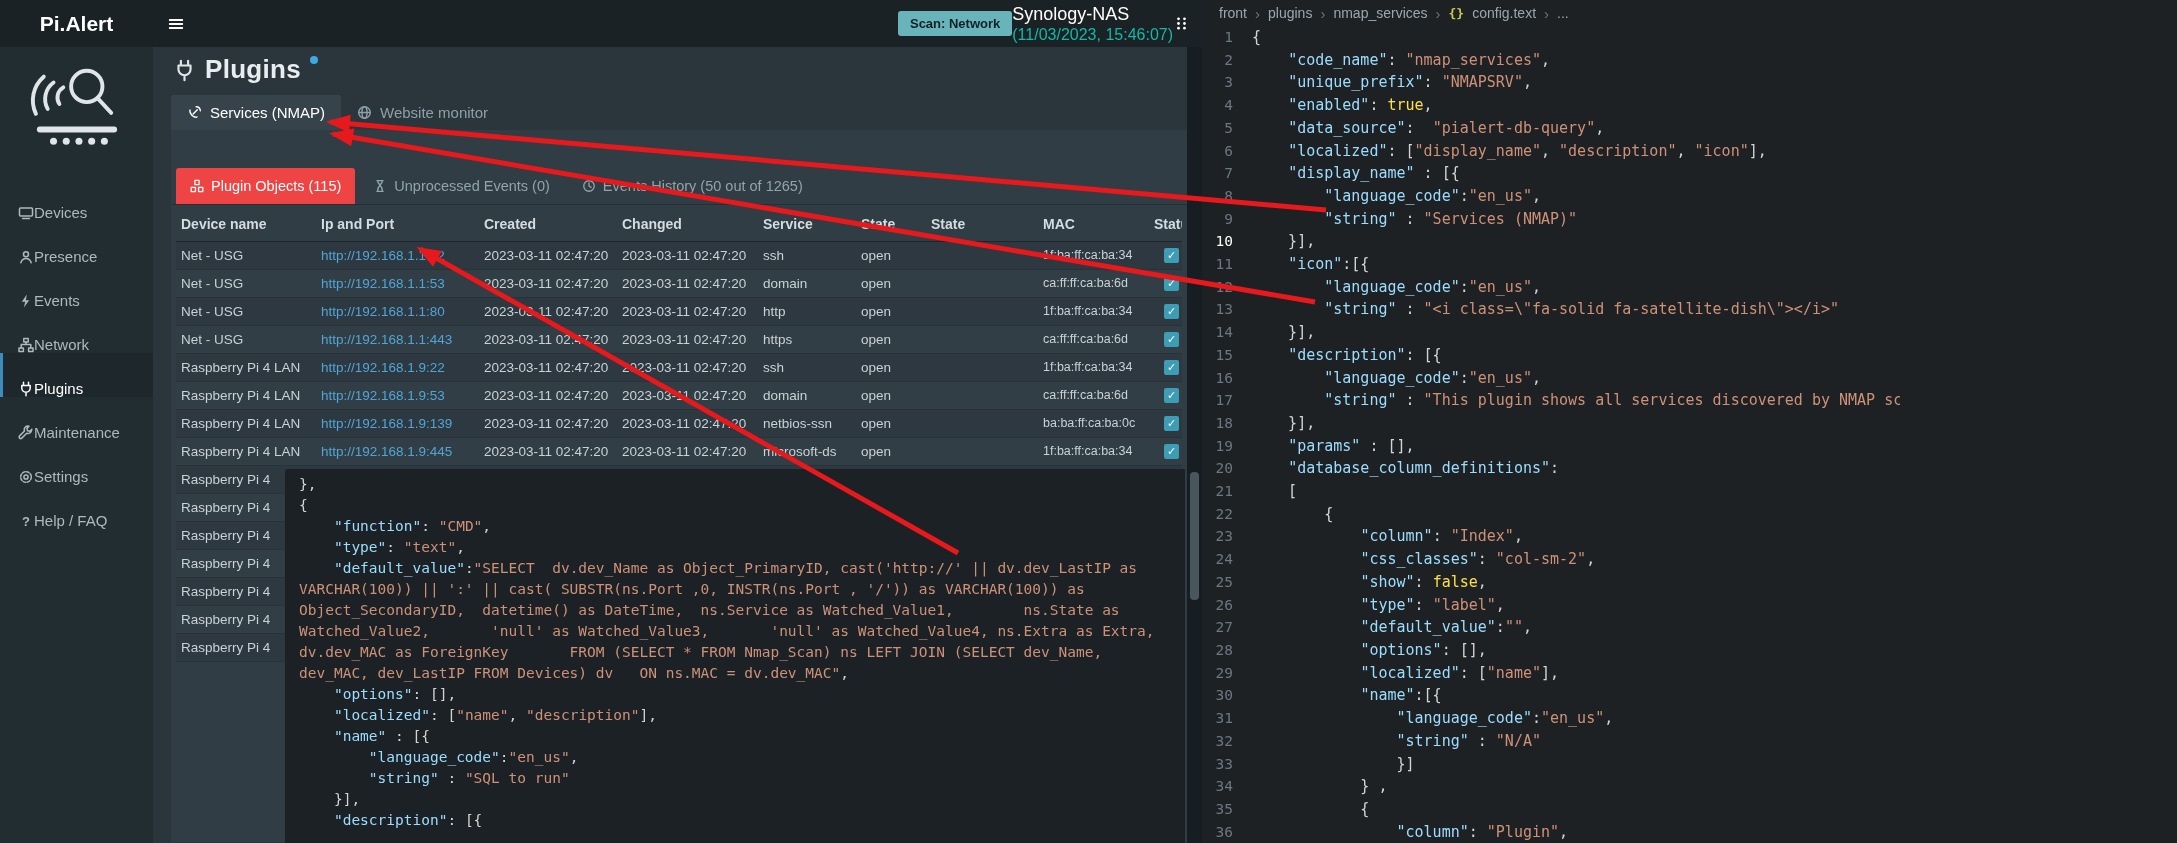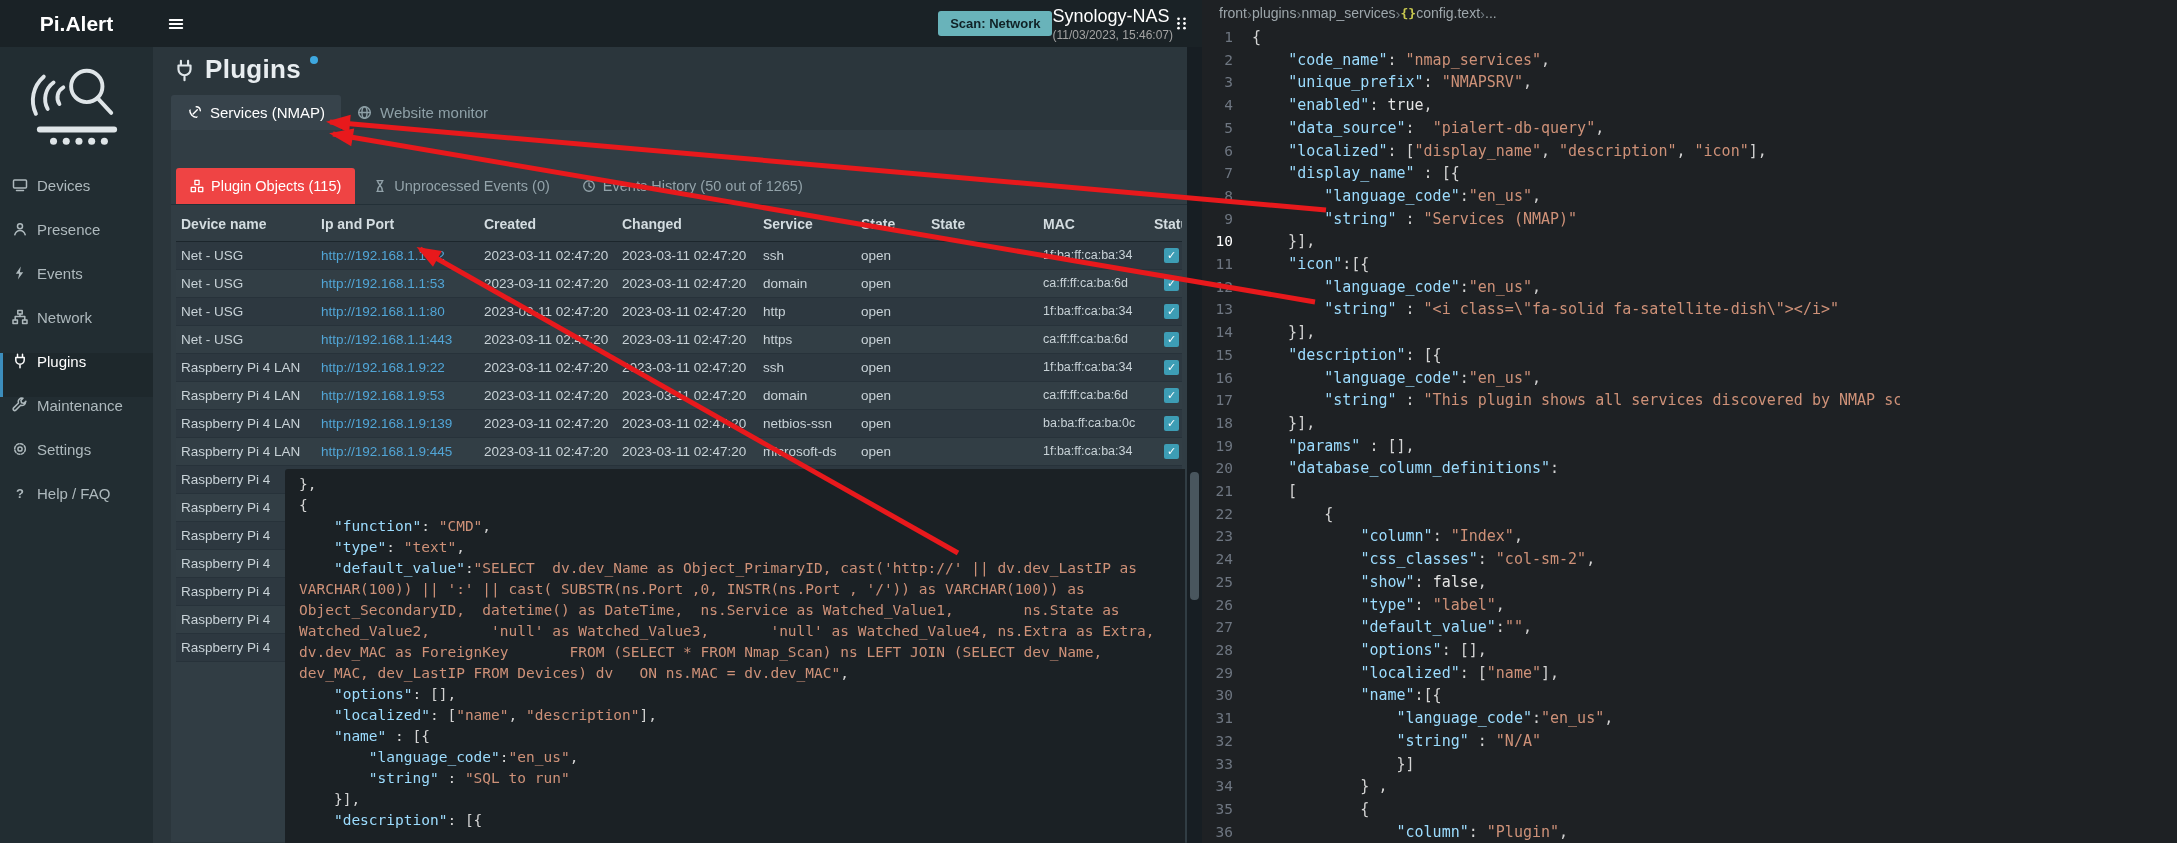--- a/index.html
+++ b/index.html
@@ -7,26 +7,26 @@
 #stage{position:relative;width:1900px;height:843px;overflow:hidden}
 
 
 #app{position:absolute;left:0;top:0;width:1202px;height:843px;background:#2b363c;overflow:hidden}
 #app-header{position:absolute;left:0;top:0;width:1202px;height:47px;background:#1a2226;display:flex;z-index:4}
 .logo{width:153px;height:47px;line-height:47px;text-align:center;color:#fff;font-size:21px;font-weight:bold;cursor:pointer}
 .navbar{flex:1;display:flex;align-items:center;padding:0 12px 0 14px;color:#fff}
 .nav-right{margin-left:auto;display:flex;align-items:center;gap:0}
 .scan-badge{background:#69b3ba;color:#102226;font-size:13px;font-weight:bold;padding:5px 12px;border-radius:3px;white-space:nowrap}
 .host-name{font-size:18px;color:#fff;line-height:1.3;white-space:nowrap}
-.host-time{font-size:12px;color:#a3a3a3;white-space:nowrap}
+.host-time{font-size:16px;color:#14b8a6;white-space:nowrap}
 
 #sidebar{position:absolute;left:0;top:47px;width:153px;bottom:0;background:#222d32;z-index:3}
 .logo-art{display:flex;justify-content:center;padding:14px 0 0}
 #sidebar-list{margin-top:26px}
-.sb-item{display:flex;align-items:flex-start;gap:9px;height:44px;padding-left:9px;color:#aeb9bd;font-size:15px;cursor:pointer;border-left:3px solid transparent}
+.sb-item{display:flex;align-items:flex-end;height:44px;padding-left:15px;color:#aeb9bd;font-size:15px;cursor:pointer;border-left:3px solid transparent}
 .sb-item.active{background:#1e282c;border-left-color:#3c8dbc;color:#fff}
 
 #main{position:absolute;left:153px;top:47px;right:15px;bottom:0;padding:8px 0 0 18px}
 .page-head{display:flex;align-items:flex-start;gap:9px;color:#e8edf0;margin-left:2px}
 .page-head h1{font-size:26px;font-weight:600;letter-spacing:.3px;line-height:1.1}
 .title-dot{width:8px;height:8px;border-radius:50%;background:#3ea8e0;margin-top:1px}
 #tabs{display:flex;margin-top:11px}
 .tab{display:flex;align-items:center;gap:8px;padding:9px 16px;font-size:15px;color:#8ea0a7;cursor:pointer;border-radius:3px 3px 0 0;white-space:nowrap}
 .tab.active{background:#37434b;color:#fff}
 .panel{background:#313d44;min-height:712px}
@@ -45,32 +45,32 @@
 .chk{display:inline-flex;width:15px;height:15px;background:#3d9db5;border-radius:2px;color:#fff;font-size:11px;align-items:center;justify-content:center;cursor:pointer}
 
 #app-scrollbar{position:absolute;right:0;top:47px;width:15px;bottom:0;background:#171e23;z-index:6;cursor:pointer}
 #app-scrollbar .thumb{position:absolute;left:3px;width:9px;top:425px;height:128px;background:#49565e;border-radius:4px}
 
 #overlay-code{position:absolute;left:285px;top:469px;width:900px;height:374px;background:#1b2125;z-index:5;padding:5px 14px;font-family:"DejaVu Sans Mono",monospace;font-size:14.5px;line-height:21px;color:#d4d4d4;overflow:hidden;border-radius:3px 0 0 0}
 .ov-line{white-space:pre-wrap;word-break:normal}
 
 
 #editor{position:absolute;left:1202px;top:0;width:975px;height:843px;background:#1e2124}
-#breadcrumb{height:26px;display:flex;align-items:center;gap:0;padding-left:17px;font-size:14px;color:#9da6ab}
+#breadcrumb{height:26px;display:flex;align-items:center;gap:8px;padding-left:17px;font-size:14px;color:#9da6ab}
 .bc-item{cursor:pointer}
 .bc-sep{color:#6c757b;font-size:15px}
 .json-glyph{color:#c9c94f;font-weight:bold;font-size:13px;font-family:"DejaVu Sans Mono",monospace}
 #code-lines{position:absolute;top:26px;left:0;right:0;bottom:0;font-family:"DejaVu Sans Mono",monospace;font-size:15px;line-height:22.7px;color:#d4d4d4;overflow:hidden}
 .cl{display:flex}
 .ln{width:50px;text-align:right;padding-right:19px;color:#6e7681;flex:none;font-size:14.5px}
 .cl.cur .ln{color:#ffffff}
 .code{white-space:pre}
 .tok-key{color:#9cdcfe}
 .tok-str{color:#ce9178}
-.tok-kw{color:#e5e5e5}
+.tok-kw{color:#fde047}
 
 
 .icon{display:inline-flex;align-items:center;justify-content:center}
 .icon svg{display:block;width:16px;height:16px}
 .hamburger svg{width:18px;height:18px}
 .grip svg{width:17px;height:17px}
 .ph-icon{color:#dfe6ea;margin-top:4px}
 .ph-icon svg{width:23px;height:23px}
 .tab .icon svg{width:15px;height:15px}
 .subtab .icon svg{width:14px;height:14px}

